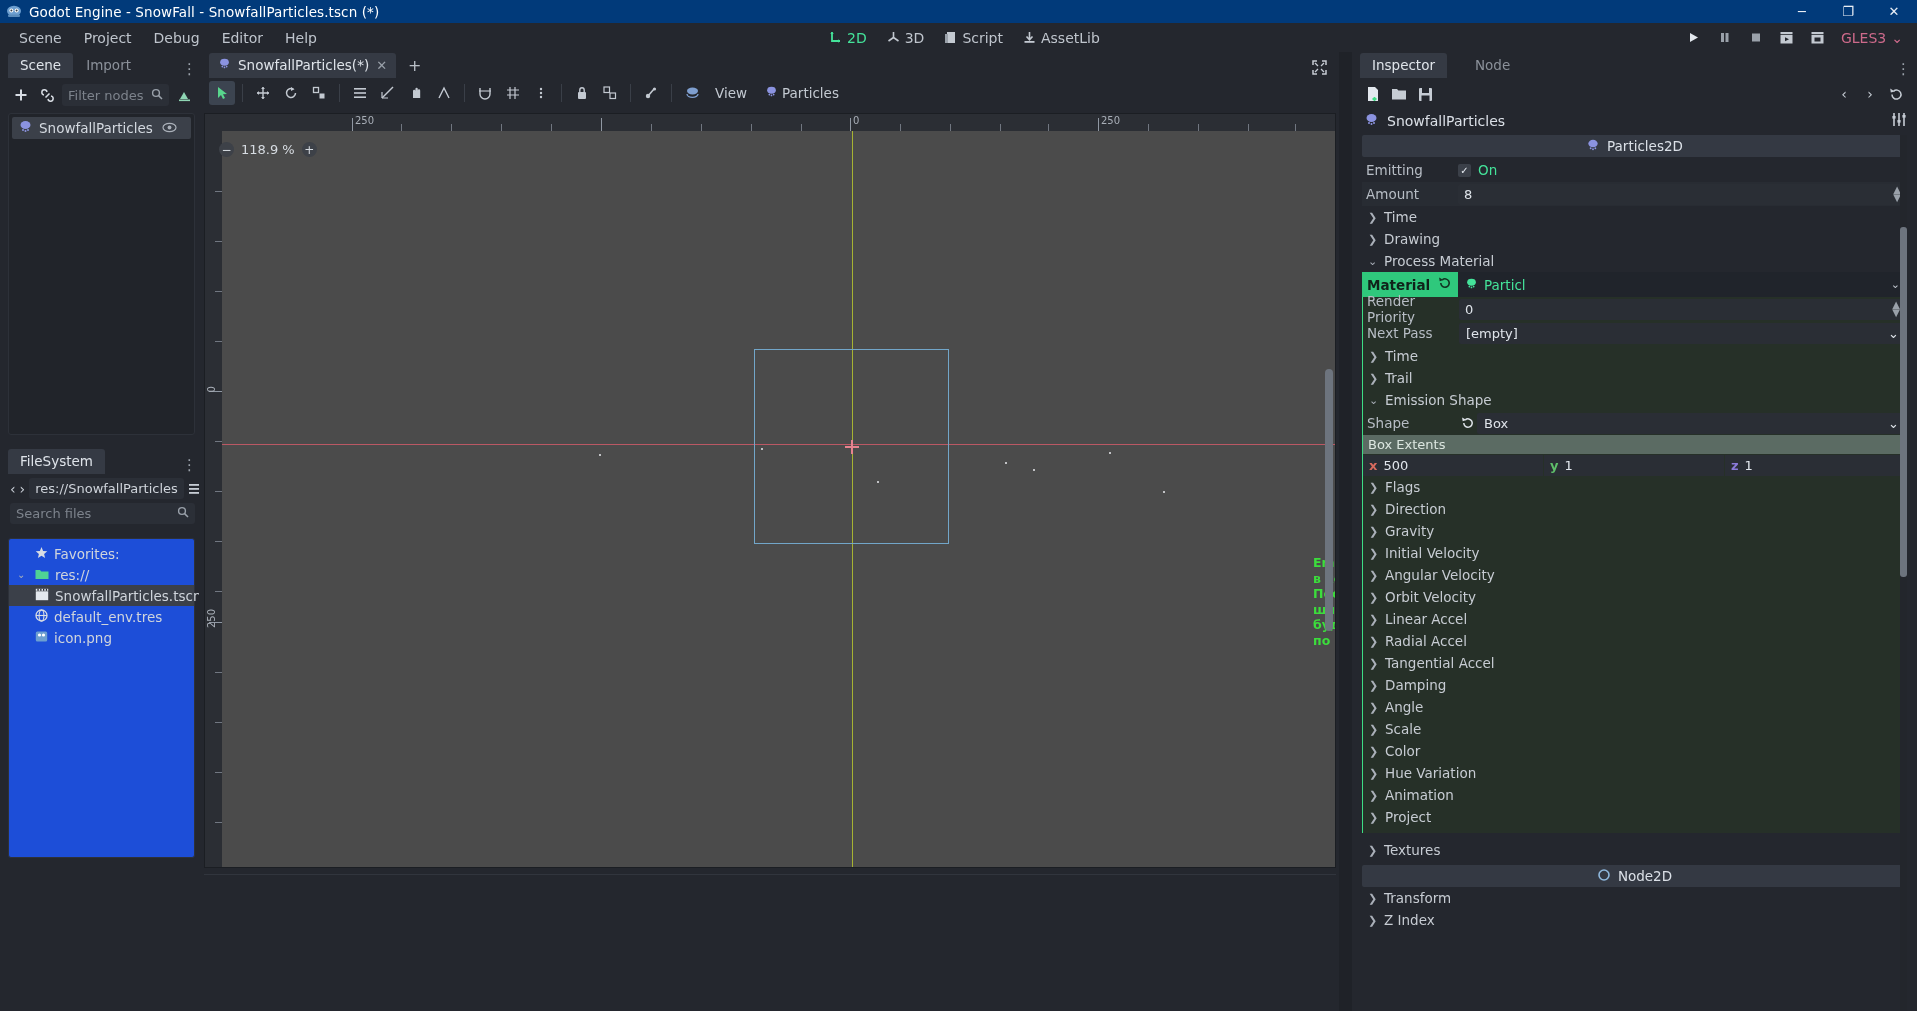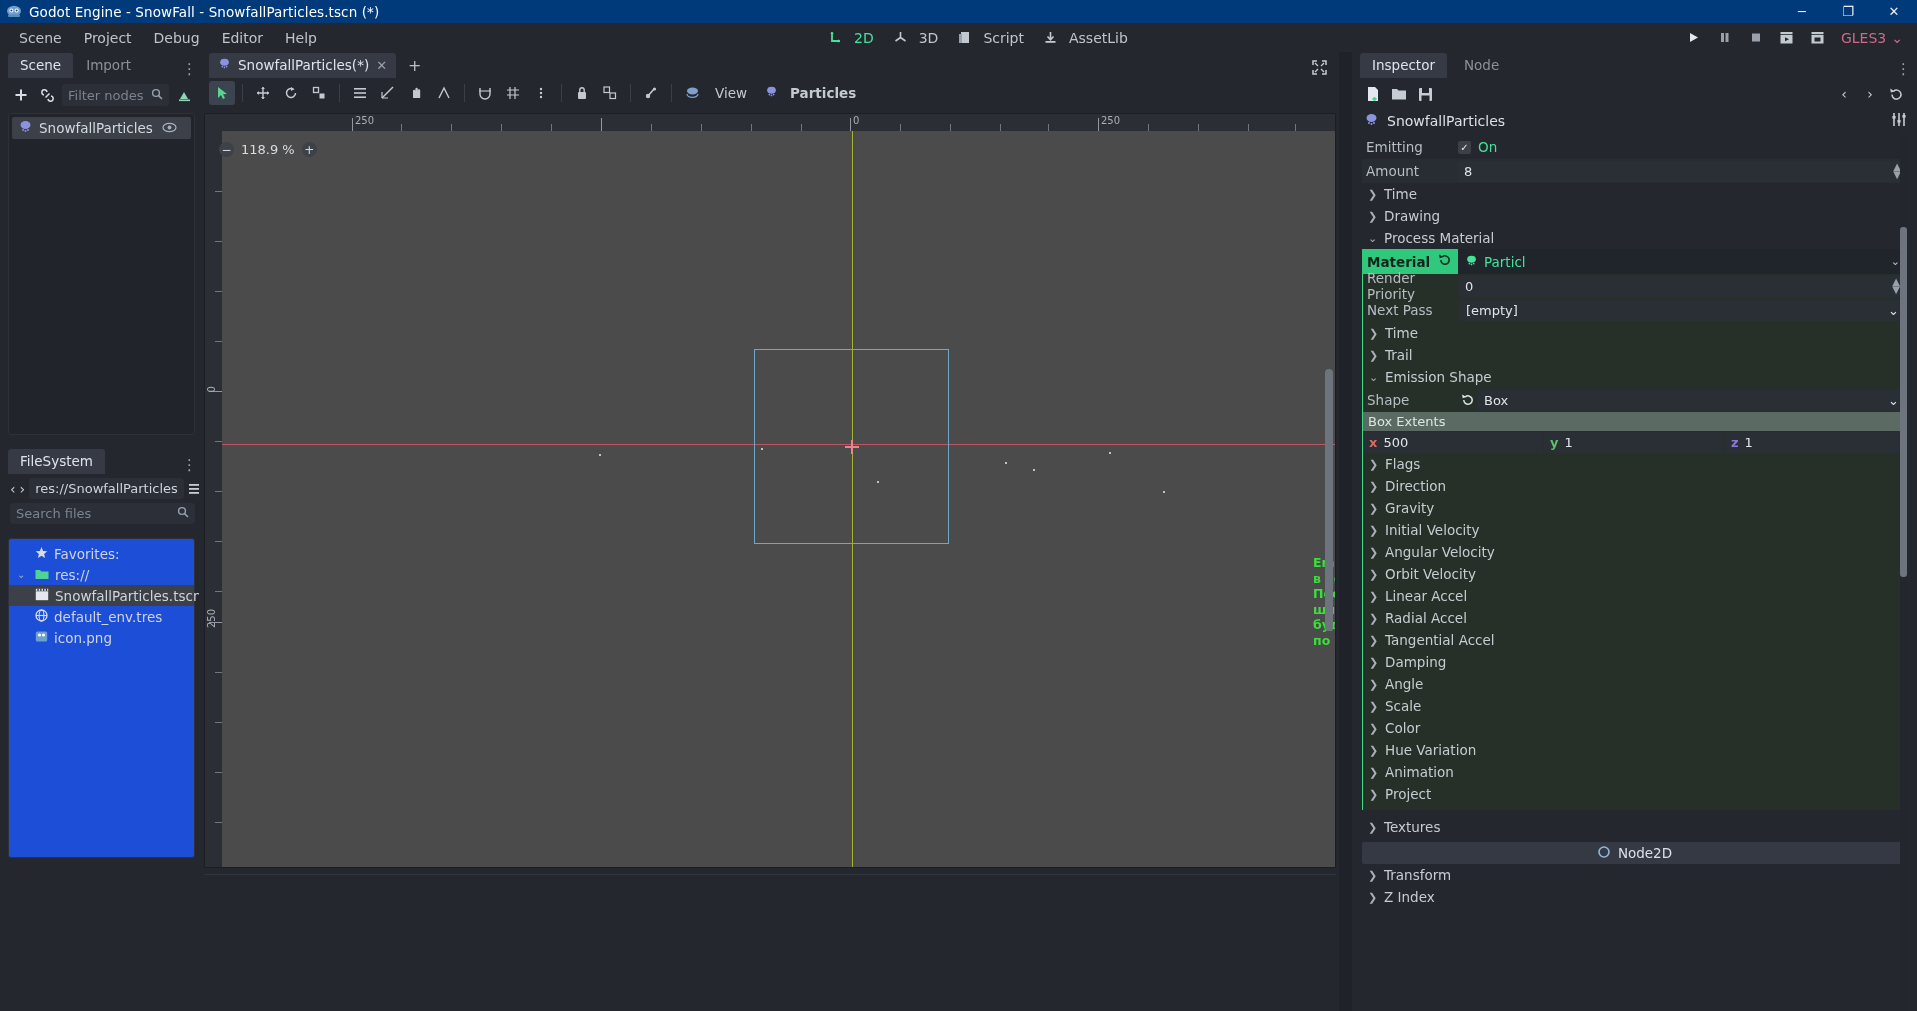--- a/index.html
+++ b/index.html
@@ -27,21 +27,21 @@
 
   
   .menubar {
     position: absolute; left: 0; top: 23px; width: 1917px; height: 29px;
     background: #24272e; display: flex; align-items: center; padding-left: 8px;
   }
   .menu-item { padding: 3px 11px; font-size: 14px; color: #bfc5cd; border-radius: 3px; }
 
   
   .center-tabs { position: absolute; left: 820px; top: 23px; height: 29px; display: flex; align-items: center; gap: 2px; }
-  .ctab { display: flex; align-items: center; gap: 12px; padding: 3px 9px; font-size: 14px; color: #bfc5cd; border-radius: 3px; }
+  .ctab { display: flex; align-items: center; gap: 5px; padding: 3px 9px; font-size: 14px; color: #bfc5cd; border-radius: 3px; }
   .ctab.active { color: #44e39a; }
   .ctab svg { display: block; }
 
   
   .play-ctrls { position: absolute; right: 8px; top: 23px; height: 29px; display: flex; align-items: center; gap: 3px; }
   .pbtn { width: 28px; height: 24px; display: flex; align-items: center; justify-content: center; border-radius: 3px; }
   .gles { display: flex; align-items: center; gap: 5px; color: #cd6a8b; font-size: 14px; padding: 2px 6px; }
 
   
   .leftdock { position: absolute; left: 0; top: 52px; width: 203px; height: 959px; background: #24272e; }
@@ -84,21 +84,21 @@
                border-radius: 3px 3px 0 0; font-size: 13.5px; color: #dfe4ea; }
   .scene-tab .x { color: #99a0a9; font-size: 13px; }
   .newtab { padding: 3px 8px; color: #b9bfc7; font-size: 16px; }
   .expand-ic { margin-left: auto; margin-right: 12px; color: #c6ccd4; }
 
   .vp-toolbar { height: 29px; display: flex; align-items: center; gap: 2px; padding-left: 10px; background: #24272e; }
   .tbtn { width: 26px; height: 24px; display: flex; align-items: center; justify-content: center; color: #c3c9d1; border-radius: 3px; }
   .tbtn.active { background: #3c4450; }
   .tsep { width: 1px; height: 18px; background: #3a3f48; margin: 0 5px; }
   .tlabel { padding: 3px 8px; font-size: 13.5px; color: #c3c9d1; border-radius: 3px; }
-  .tlabel.withicon { display: flex; align-items: flex-start; gap: 12px; font-weight: bold; }
+  .tlabel.withicon { display: flex; align-items: flex-start; gap: 4px; }
 
   .viewport { position: absolute; left: 5px; top: 61px; width: 1132px; height: 755px;
               background: #4b4b4b; border: 1px solid #1b1e23; overflow: hidden; }
   .ruler-top { position: absolute; left: 0; top: 0; width: 100%; height: 17px; background: #2b2e34; }
   .ruler-left { position: absolute; left: 0; top: 0; width: 17px; height: 100%; background: #2b2e34; }
   .ruler-top .tick { position: absolute; top: 10px; width: 1px; height: 7px; background: #717781; }
   .ruler-top .tickM { position: absolute; top: 4px; width: 1px; height: 13px; background: #9098a3; }
   .ruler-top .lbl { position: absolute; top: 1px; font-size: 10px; color: #a8aeb7; }
   .ruler-left .tick { position: absolute; left: 10px; height: 1px; width: 7px; background: #717781; }
   .ruler-left .tickM { position: absolute; left: 4px; height: 1px; width: 13px; background: #9098a3; }
@@ -121,21 +121,21 @@
 
   .annot { position: absolute; left: 1108px; top: 441px; font-family: "DejaVu Sans", sans-serif;
            font-size: 12.5px; font-weight: bold; color: #3cdd3c; line-height: 15.6px; white-space: pre; }
   .vscroll-vp { position: absolute; right: 2px; top: 255px; width: 8px; height: 262px; background: #6d747e; border-radius: 4px; }
 
   .bottom-panel { position: absolute; left: 5px; top: 822px; width: 1132px; height: 137px; background: #24272e; border-top: 1px solid #31353d; }
   .bp-tabs { display: flex; gap: 18px; padding: 6px 0 0 10px; font-size: 13.5px; color: #8b919a; }
 
   
   .rightdock { position: absolute; left: 1352px; top: 52px; width: 565px; height: 959px; background: #24272e; }
-  .insp-tabs { display: flex; align-items: flex-end; height: 26px; padding-left: 8px; gap: 5px; }
+  .insp-tabs { display: flex; align-items: flex-end; height: 26px; padding-left: 8px; gap: 16px; }
   .insp-toolbar { display: flex; align-items: center; gap: 4px; padding: 5px 10px 4px 10px; }
   .insp-toolbar .spacer { flex: 1; }
   .insp-node { display: flex; align-items: center; gap: 8px; padding: 3px 10px 5px 12px; font-size: 14px; color: #dbe0e7; }
   .insp-node .tools { margin-left: auto; color: #c6ccd4; }
   .prop-filter { margin: 0 10px 4px 10px; height: 22px; background: #2b2f37; border-radius: 3px;
                  display: flex; align-items: center; padding: 0 7px; color: #7d838c; font-size: 13px; }
   .prop-filter .ph { flex: 1; }
 
   .props { position: relative; margin: 0 10px 0 10px; height: 880px; overflow: hidden; }
   .sect-head { display: flex; align-items: center; justify-content: center; gap: 7px; height: 22px;
@@ -668,20 +668,29 @@
             <path d="M3 1 L3 14 M8 1 L8 14 M13 1 L13 14" stroke="#c6ccd4" stroke-width="1.6"></path>
             <rect x="1.4" y="4" width="3.2" height="2.6" fill="#c6ccd4"></rect>
             <rect x="6.4" y="8" width="3.2" height="2.6" fill="#c6ccd4"></rect>
             <rect x="11.4" y="3" width="3.2" height="2.6" fill="#c6ccd4"></rect>
           </svg></span>
     </div>
 
 
     <div class="props">
 
+      <div class="sect-head">
+        <span><svg width="14" height="14" viewBox="0 0 15 15">
+              <ellipse cx="7.5" cy="6" rx="5" ry="4" fill="#8b93e0"></ellipse>
+              <circle cx="5" cy="11" r="1" fill="#8b93e0"></circle>
+              <circle cx="7.5" cy="12" r="1" fill="#8b93e0"></circle>
+              <circle cx="10" cy="11" r="1" fill="#8b93e0"></circle>
+            </svg></span>
+        <span>Particles2D</span>
+      </div>
 
       <div class="prow">
         <div class="pl">Emitting</div>
         <div class="pv">
           <div class="checkrow">
             <span class="chk">✓</span>
             <span class="on-text">On</span>
           </div>
         </div>
       </div>

